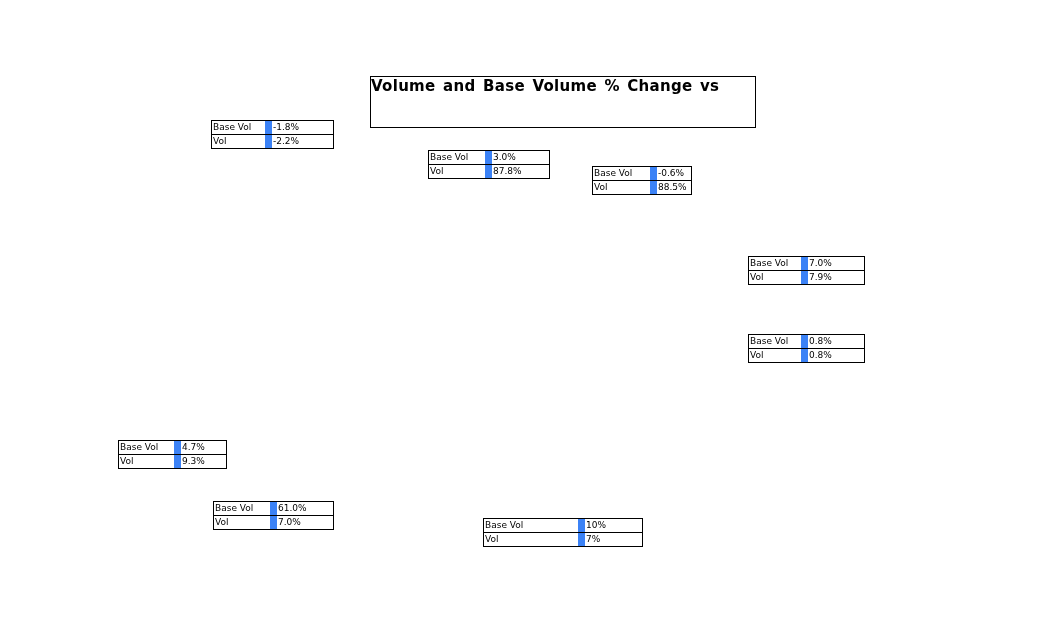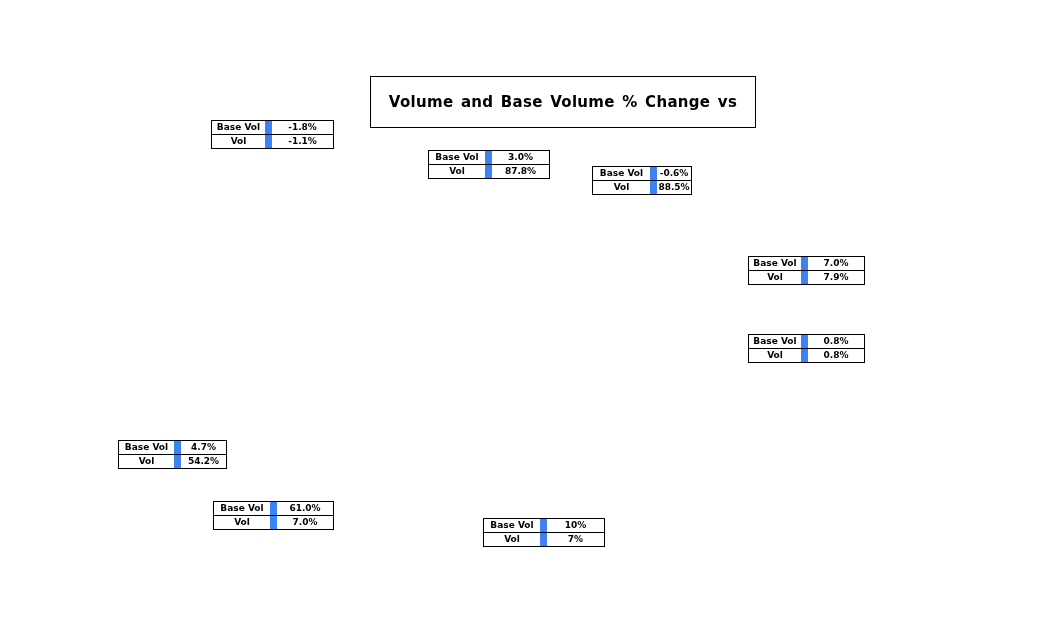--- a/index.html
+++ b/index.html
@@ -19,22 +19,22 @@
   
   .title-box {
     position: absolute;
     left: 370px;
     top: 76px;
     width: 386px;
     height: 52px;
     border: 1.5px solid #000000;
     box-sizing: border-box;
     display: flex;
-    flex-direction: column;
-    justify-content: center;
+    flex-direction: row;
+    justify-content: space-between;
     text-align: center;
   }
   .title-line {
     font-size: 15px;
     font-weight: bold;
     line-height: 19px;
     letter-spacing: 0.3px;
     word-spacing: 2px;
     white-space: nowrap;
   }
@@ -48,55 +48,53 @@
   }
   .mini-table .row {
     display: flex;
   }
   .mini-table .row + .row {
     border-top: 1px solid #000000;
   }
   .mini-table .cell {
     height: 13px;
     padding: 0 1px;
-    text-align: center;
     overflow: hidden;
     white-space: nowrap;
-    font-weight: bold;
   }
   .mini-table .cell.value {
     border-left: 7px solid #3b82f6;
   }
   
   .t0 { left: 211px; top: 120px; } .t0 .label { width: 51px; } .t0 .value { width: 59px; }
   .t1 { left: 428px; top: 150px; } .t1 .label { width: 54px; } .t1 .value { width: 55px; }
   .t2 { left: 592px; top: 166px; } .t2 .label { width: 55px; } .t2 .value { width: 32px; }
   .t3 { left: 748px; top: 256px; } .t3 .label { width: 50px; } .t3 .value { width: 54px; }
   .t4 { left: 748px; top: 334px; } .t4 .label { width: 50px; } .t4 .value { width: 54px; }
   .t5 { left: 118px; top: 440px; } .t5 .label { width: 53px; } .t5 .value { width: 43px; }
   .t6 { left: 213px; top: 501px; } .t6 .label { width: 54px; } .t6 .value { width: 54px; }
-  .t7 { left: 483px; top: 518px; } .t7 .label { width: 54px; } .t7 .value { width: 55px; }
+  .t7 { left: 483px; top: 518px; } .t7 .label { width: 54px; } .t7 .value { width: 55px; margin-left: 38px; }
 </style>
 </head>
 <body>
 
 <div id="canvas">
 
   <div class="title-box">
     <div class="title-line">Volume and Base Volume % Change vs</div>
   </div>
 
   <div class="mini-table t0">
     <div class="row">
       <div class="cell label">Base Vol</div>
       <div class="cell value">-1.8%</div>
     </div>
     <div class="row">
       <div class="cell label">Vol</div>
-      <div class="cell value">-1.1%</div>
+      <div class="cell value">-2.2%</div>
     </div>
   </div>
 
   <div class="mini-table t1">
     <div class="row">
       <div class="cell label">Base Vol</div>
       <div class="cell value">3.0%</div>
     </div>
     <div class="row">
       <div class="cell label">Vol</div>
@@ -137,21 +135,21 @@
     </div>
   </div>
 
   <div class="mini-table t5">
     <div class="row">
       <div class="cell label">Base Vol</div>
       <div class="cell value">4.7%</div>
     </div>
     <div class="row">
       <div class="cell label">Vol</div>
-      <div class="cell value">54.2%</div>
+      <div class="cell value">9.3%</div>
     </div>
   </div>
 
   <div class="mini-table t6">
     <div class="row">
       <div class="cell label">Base Vol</div>
       <div class="cell value">61.0%</div>
     </div>
     <div class="row">
       <div class="cell label">Vol</div>

